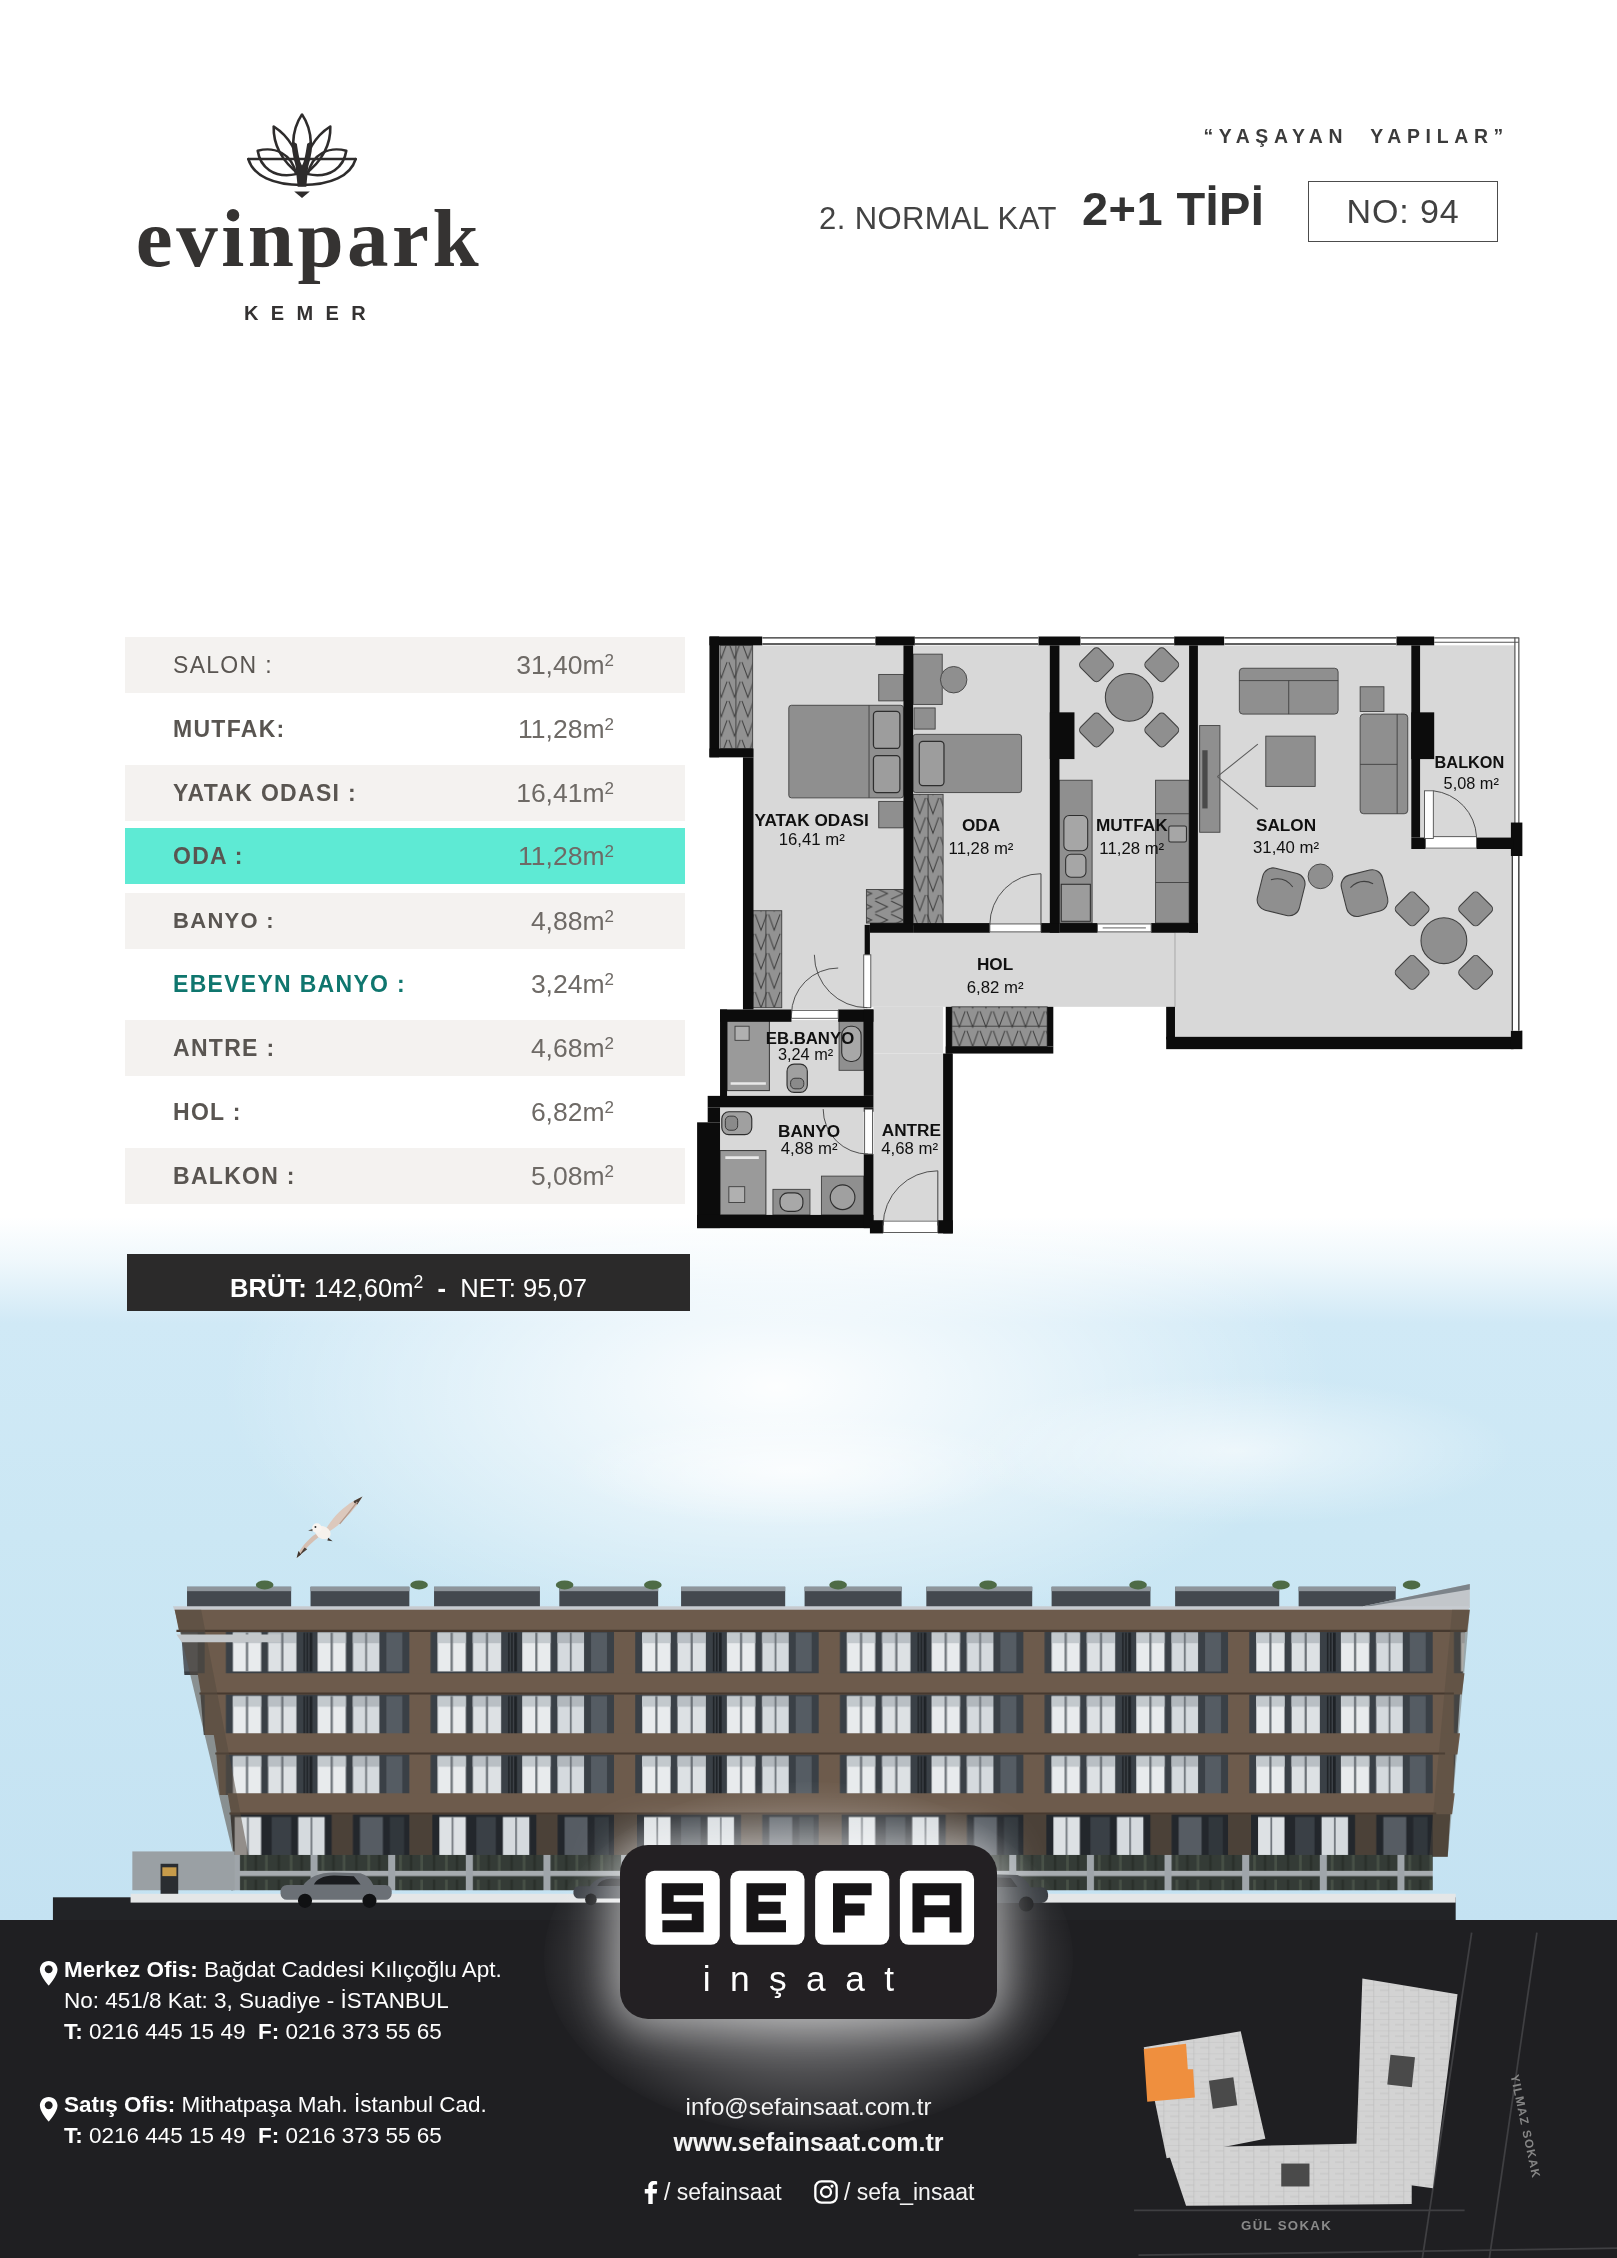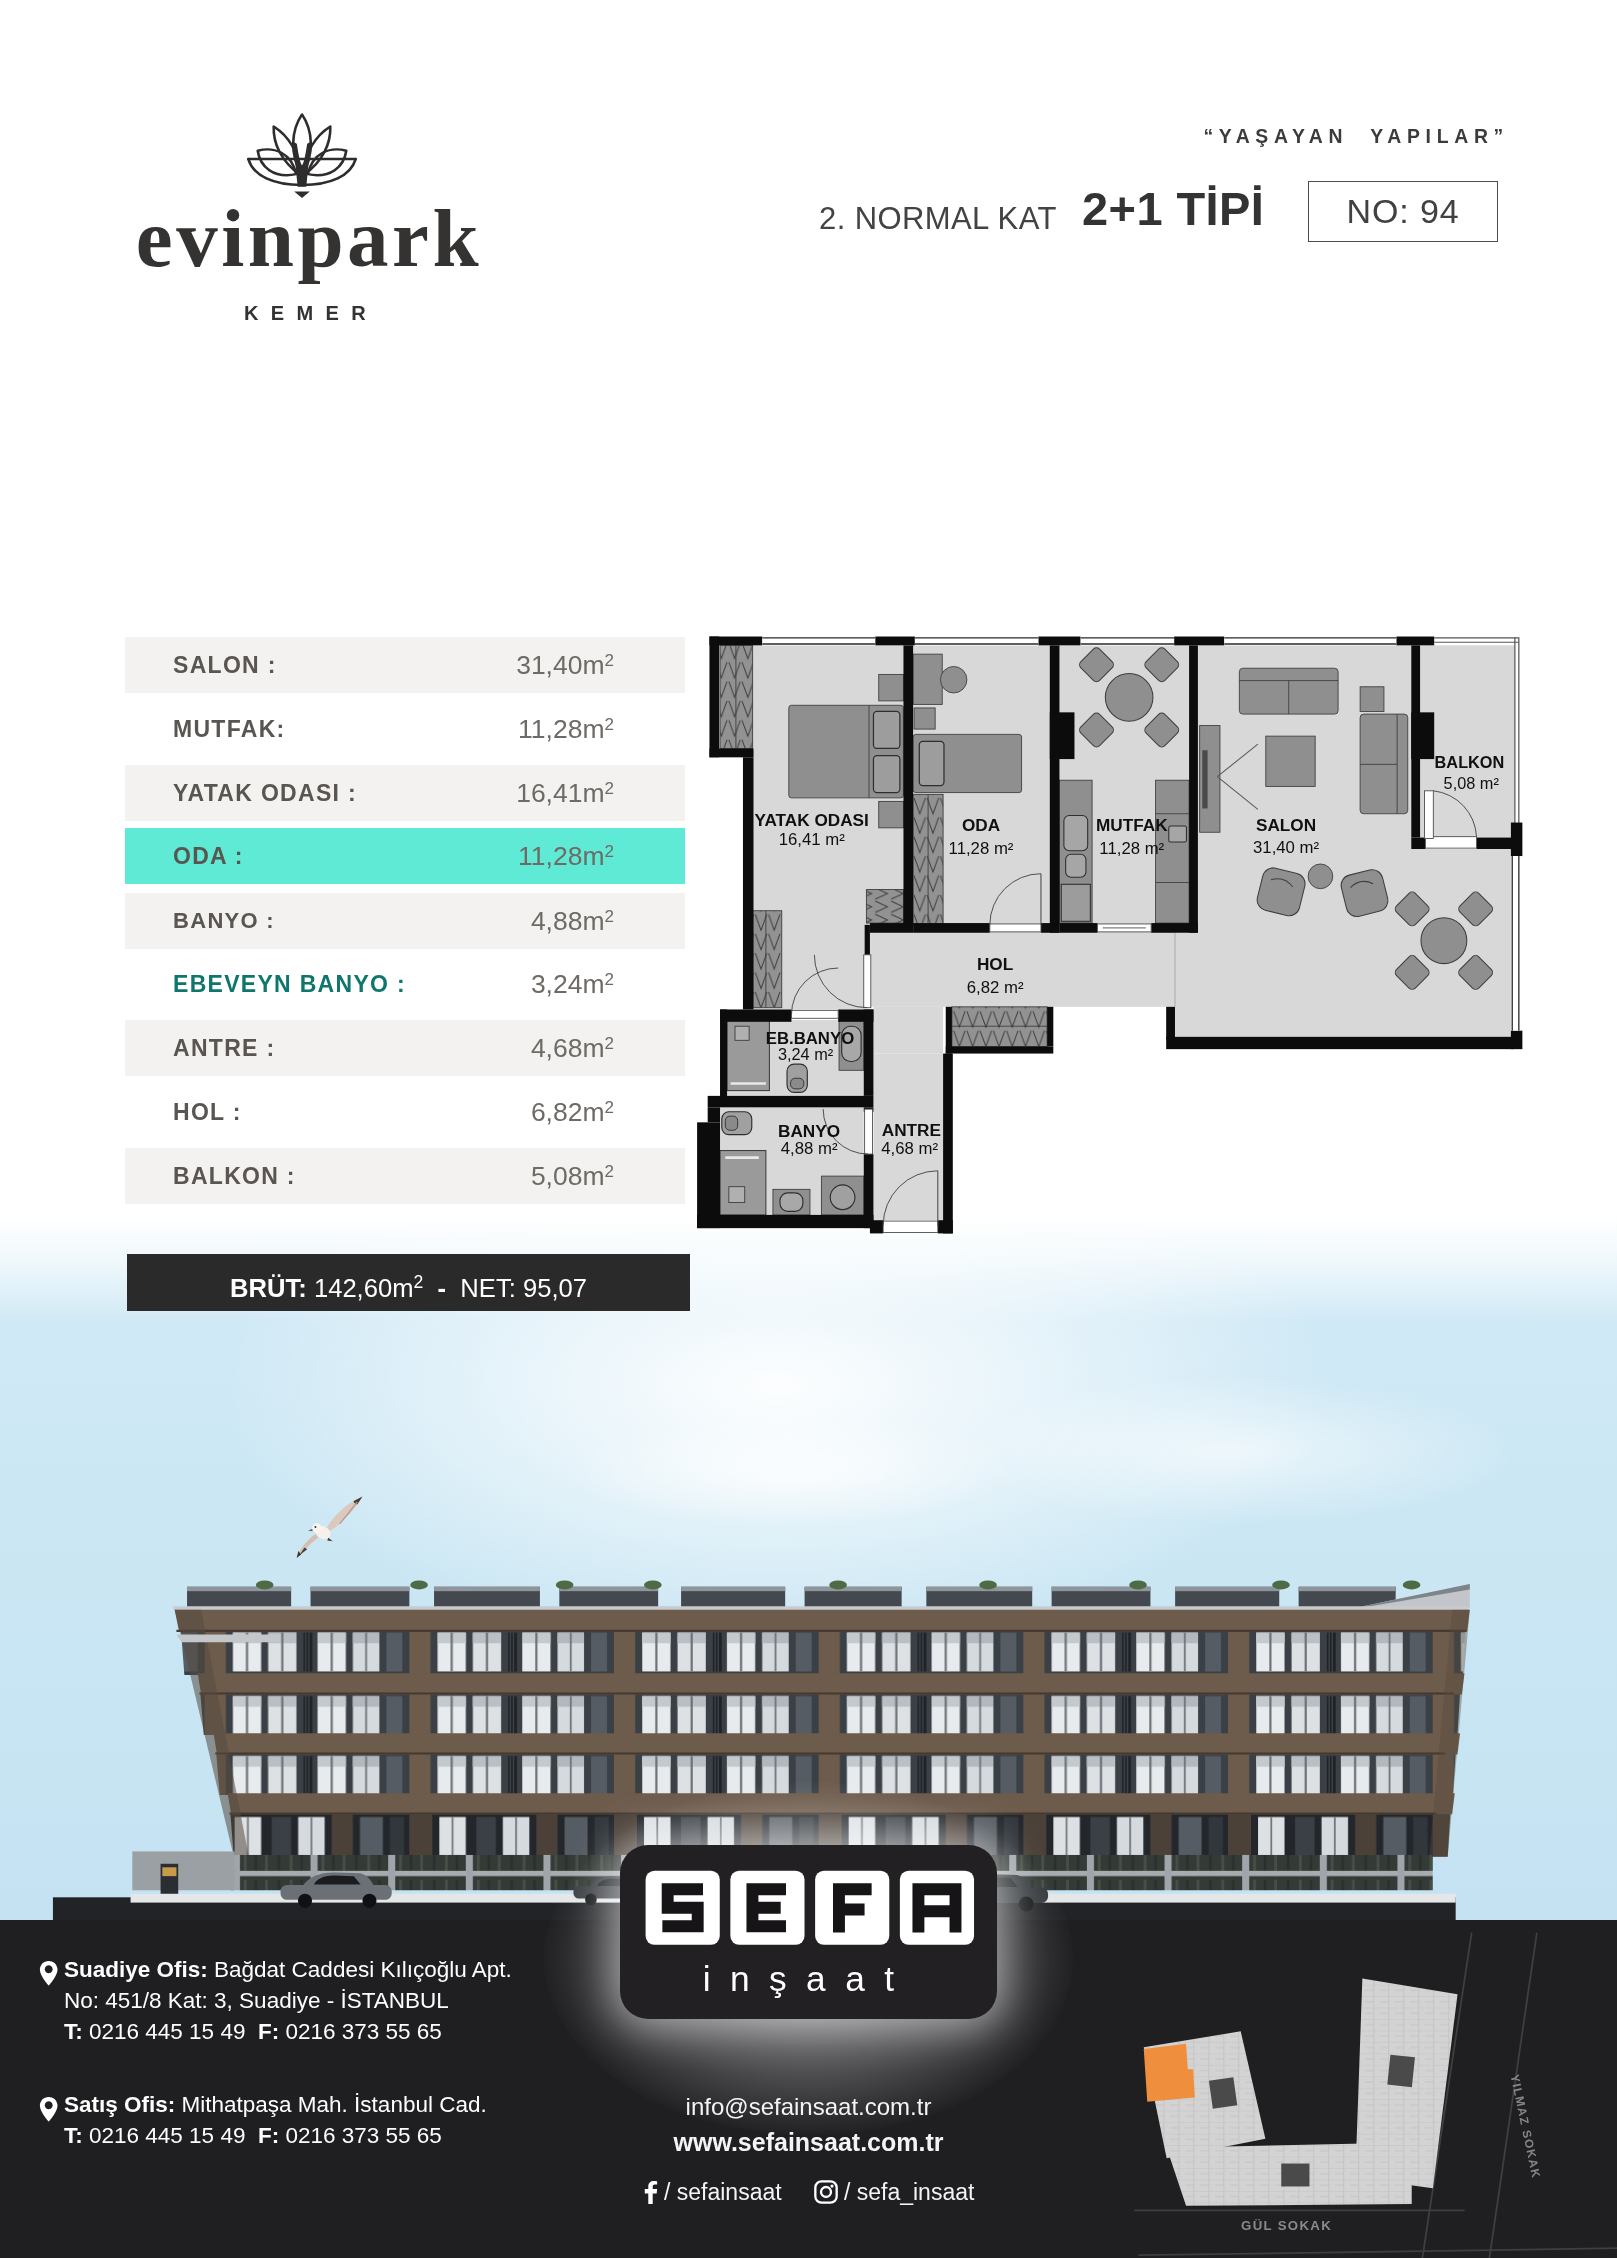--- a/index.html
+++ b/index.html
@@ -58,21 +58,21 @@
 <div class="abs" style="left:819px;top:201px;width:265px;font-size:31px;font-weight:400;color:#434343;letter-spacing:0.4px;">2. NORMAL KAT</div>
 
 <div class="abs" style="left:1082px;top:181px;width:265px;font-size:47px;font-weight:800;color:#333333;letter-spacing:0.4px;">2+1 TİPİ</div>
 
 <div class="abs" style="left:1308px;top:181px;width:188px;height:59px;border:1.8px solid #4c4c4c;background:#fff;
      text-align:center;line-height:59px;font-size:34px;color:#414141;letter-spacing:0.9px;">NO: 94</div>
 
 <div class="abs" style="left:125px;top:637px;width:560px;">
 
 <div class="abs" style="left:0;top:0px;width:560px;height:56px;background:#f4f2f0;">
-  <div class="abs" style="left:48px;top:15px;font-size:23px;font-weight:700;color:#595551;letter-spacing:1.3px;">SALON :</div>
+  <div class="abs" style="left:48px;top:15px;font-size:23px;font-weight:400;color:#595551;letter-spacing:1.3px;">SALON :</div>
   <div class="abs" style="right:71px;top:13.2px;font-size:26.5px;font-weight:400;color:#6e6a66;">31,40m<span style="font-size:17px;vertical-align:8px;">2</span></div>
 </div>
 
 <div class="abs" style="left:0;top:64px;width:560px;height:56px;background:#ffffff;">
   <div class="abs" style="left:48px;top:15px;font-size:23px;font-weight:700;color:#595551;letter-spacing:1.3px;">MUTFAK:</div>
   <div class="abs" style="right:71px;top:13.2px;font-size:26.5px;font-weight:400;color:#6e6a66;">11,28m<span style="font-size:17px;vertical-align:8px;">2</span></div>
 </div>
 
 <div class="abs" style="left:0;top:128px;width:560px;height:56px;background:#f4f2f0;">
   <div class="abs" style="left:48px;top:15px;font-size:23px;font-weight:700;color:#595551;letter-spacing:1.3px;">YATAK ODASI :</div>
@@ -638,21 +638,21 @@
       <path d="M21,70 V21 H63 V70 M21,46 H63" fill="none" stroke="#161416" stroke-width="13.5"></path>
     </g>
 
 <text x="213" y="165" text-anchor="middle" font-family="Liberation Sans, sans-serif" font-size="40" fill="#ffffff" letter-spacing="22" font-weight="400">inşaat</text>
 </svg>
 
 <svg class="abs" style="left:39px;top:1960px;" width="19.4" height="26.5" viewBox="0 0 22 30">
     <path d="M11,1 C5,1 1,5.5 1,11 C1,18 11,29 11,29 C11,29 21,18 21,11 C21,5.5 17,1 11,1 Z M11,15 a4.5,4.5 0 1 1 0.01,0 Z" fill="#ffffff" fill-rule="evenodd"></path>
   </svg>
 <div class="abs" style="left:64px;top:1954px;width:565px;font-size:22.5px;color:#fefefe;line-height:31px;font-weight:400;">
-<div><span style="font-weight:700;">Suadiye Ofis:</span> Bağdat Caddesi Kılıçoğlu Apt.</div>
+<div><span style="font-weight:700;">Merkez Ofis:</span> Bağdat Caddesi Kılıçoğlu Apt.</div>
 <div>No: 451/8 Kat: 3, Suadiye - İSTANBUL</div>
 <div><span style="font-weight:700;">T:</span> 0216 445 15 49 &nbsp;<span style="font-weight:700;">F:</span> 0216 373 55 65</div>
 </div>
 
 <svg class="abs" style="left:39px;top:2096px;" width="19.4" height="26.5" viewBox="0 0 22 30">
     <path d="M11,1 C5,1 1,5.5 1,11 C1,18 11,29 11,29 C11,29 21,18 21,11 C21,5.5 17,1 11,1 Z M11,15 a4.5,4.5 0 1 1 0.01,0 Z" fill="#ffffff" fill-rule="evenodd"></path>
   </svg>
 <div class="abs" style="left:64px;top:2089px;width:582px;font-size:22.5px;color:#fefefe;line-height:31px;font-weight:400;">
 <div><span style="font-weight:700;">Satış Ofis:</span> Mithatpaşa Mah. İstanbul Cad.</div>
 <div><span style="font-weight:700;">T:</span> 0216 445 15 49 &nbsp;<span style="font-weight:700;">F:</span> 0216 373 55 65</div>

